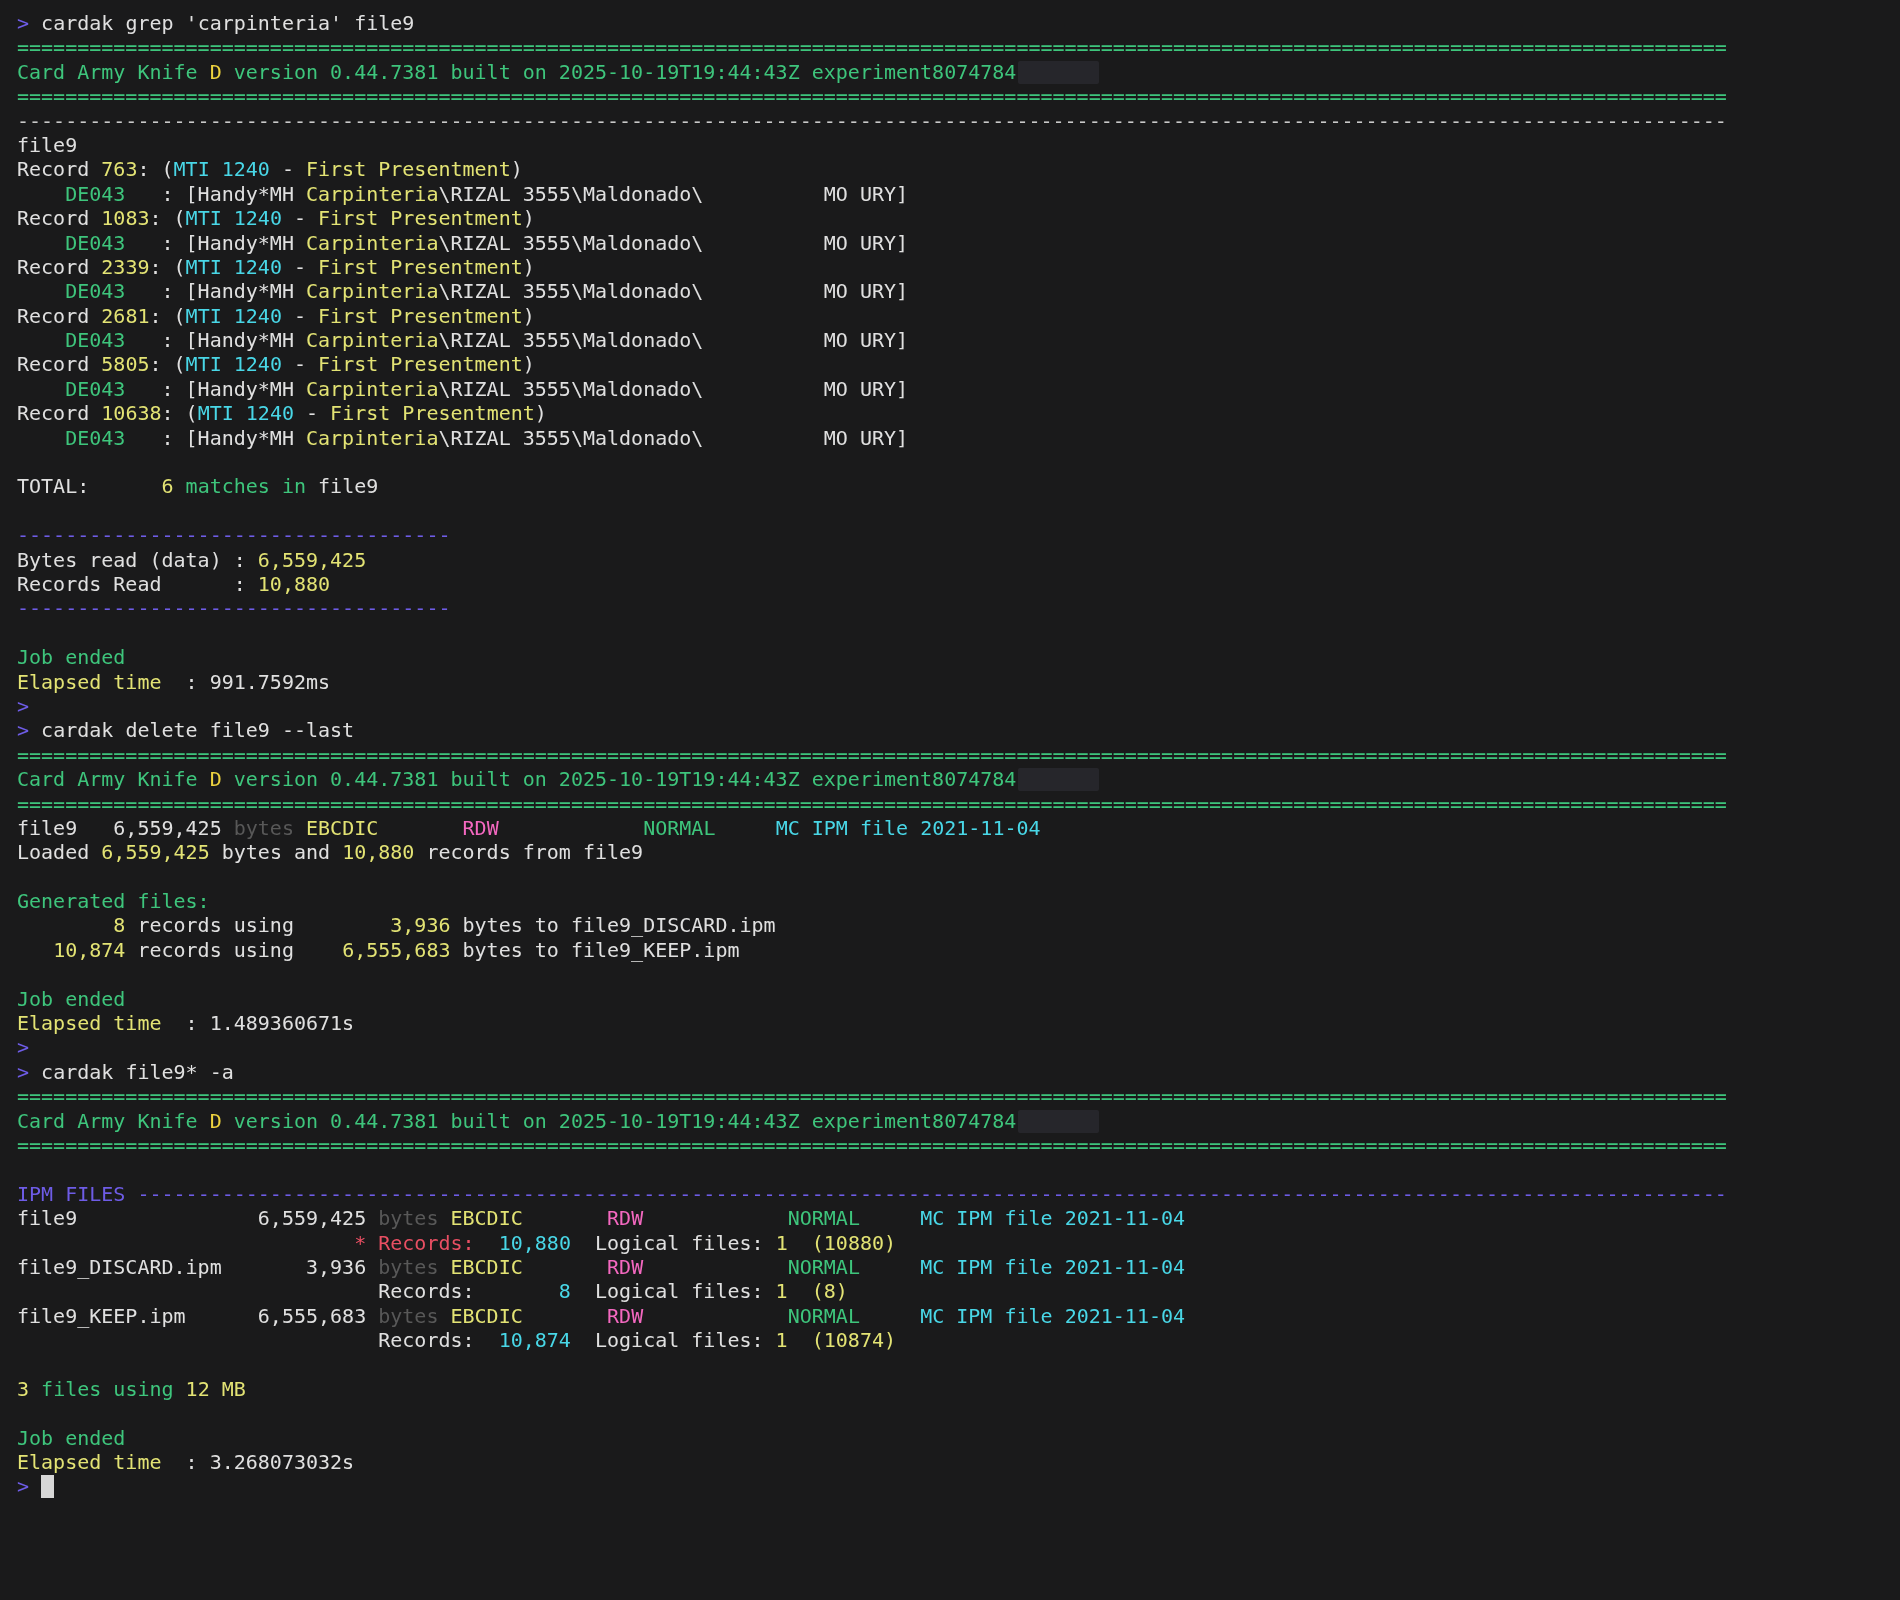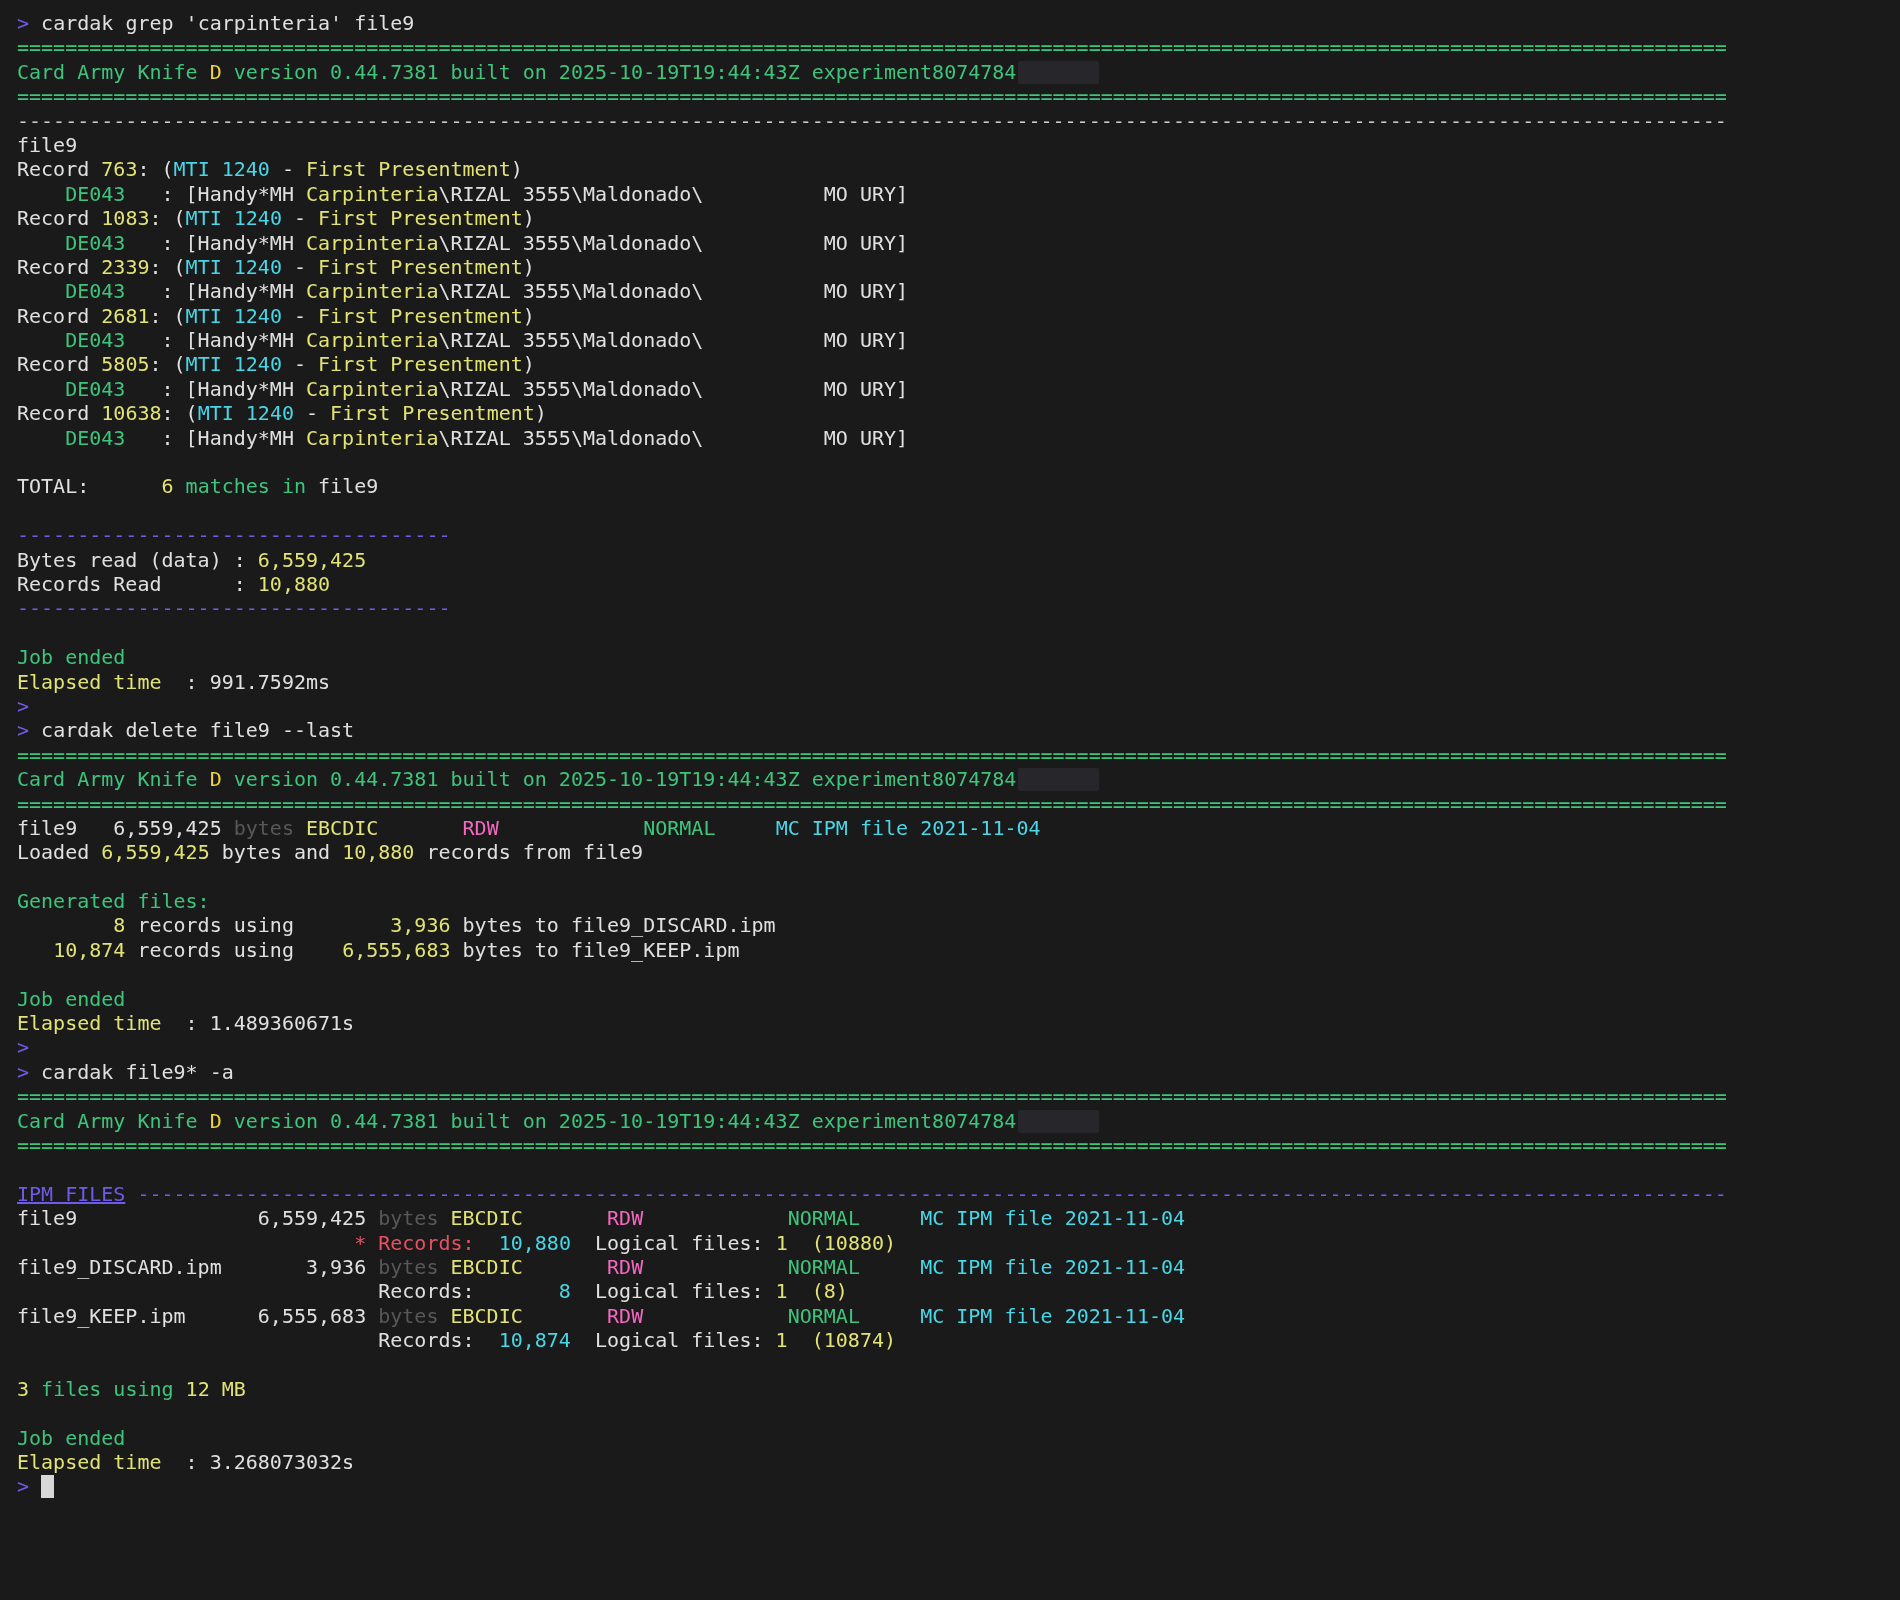--- a/index.html
+++ b/index.html
@@ -23,21 +23,21 @@
   }
   .ln{height:24.4px;overflow:hidden}
   .c-w{color:var(--c-w)}
   .c-g{color:var(--c-g)}
   .c-y{color:var(--c-y)}
   .c-Y{color:var(--c-Y)}
   .c-c{color:var(--c-c)}
   .c-m{color:var(--c-m)}
   .c-r{color:var(--c-r)}
   .c-p{color:var(--c-p)}
-  .c-pu{color:var(--c-p);text-decoration:underline}
+  .c-pu{color:var(--c-p);}
   .c-d{color:var(--c-d)}
   .c-gr{color:var(--c-gr)}
   .redact{
     display:inline-block;background:var(--c-redact);
     width:81px;height:23px;border-radius:2px;
     vertical-align:text-bottom;margin-left:2px;
   }
   .cursor{
     display:inline-block;background:var(--c-cursor);
     width:13px;height:23px;vertical-align:text-bottom;

